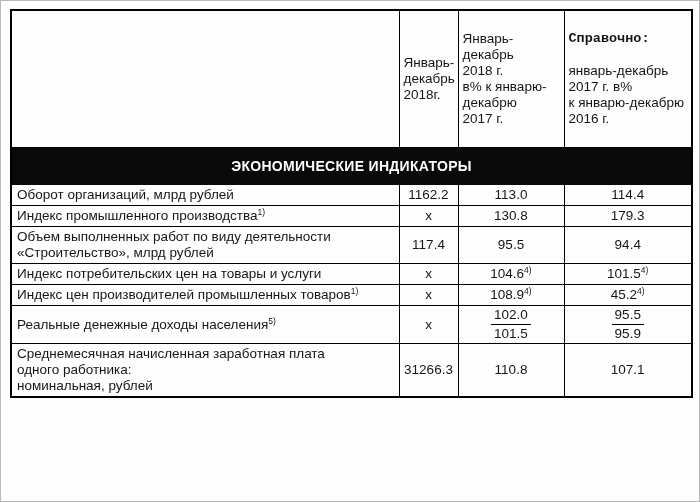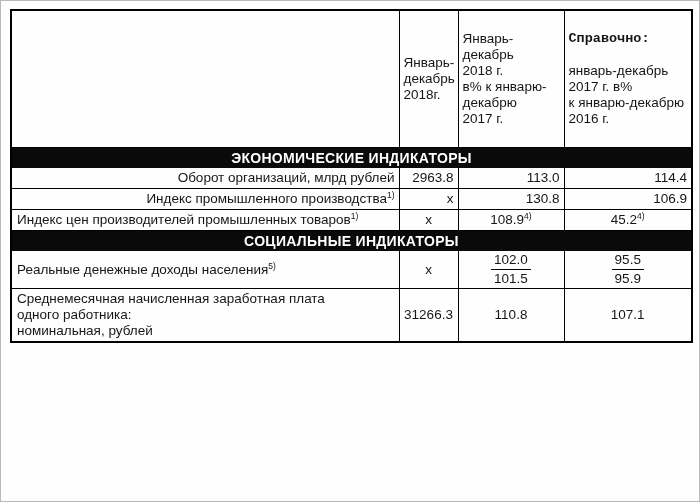--- a/index.html
+++ b/index.html
@@ -42,38 +42,38 @@
   thead th .rest-lines { display: block; white-space: pre-line; }
   td.label-cell { text-align: left; padding: 2px 4px 2px 5px; }
   td.label-cell .lbl { white-space: pre-line; }
   td.val { text-align: center; }
   tr.section-band td {
     background: #0a0a0a;
     color: #ffffff;
     font-weight: bold;
     font-size: 14px;
     text-align: center;
-    height: 20px;
+    height: 37px;
     padding: 1px 2px;
     letter-spacing: 0.3px;
     border-color: #0a0a0a;
   }
   sup.fn {
     font-size: 8.5px;
     vertical-align: super;
     line-height: 0;
   }
   .frac { display: inline-block; vertical-align: middle; }
   .frac .top {
     display: block;
     border-bottom: 1px solid #000;
     padding: 0 3px 1px;
   }
   .frac .bot { display: block; padding: 1px 3px 0; }
-  tr.h18 td { height: 18px; text-align: right; }
+  tr.h18 td { height: 18px; }
   tr.h20 td { height: 20px; }
   tr.h34 td { height: 34px; }
   tr.h38 td { height: 38px; }
   tr.h50 td { height: 50px; }
 </style>
 </head>
 <body>
 
 <div class="page">
   <table class="indicators">
@@ -103,49 +103,59 @@
         </th>
       </tr>
     </thead>
     <tbody>
       <tr class="section-band">
         <td colspan="4">ЭКОНОМИЧЕСКИЕ ИНДИКАТОРЫ</td>
       </tr>
 
       <tr class="h18">
         <td class="label-cell"><span class="lbl">Оборот организаций, млрд рублей</span></td>
-        <td class="val">2963.8</td>
+        <td class="val">1162.2</td>
         <td class="val">113.0</td>
         <td class="val">114.4</td>
       </tr>
 
       <tr class="h18">
         <td class="label-cell"><span class="lbl">Индекс промышленного производства</span><sup class="fn">1)</sup></td>
         <td class="val">x</td>
         <td class="val">130.8</td>
-        <td class="val">106.9</td>
+        <td class="val">179.3</td>
+      </tr>
+
+
+      <tr class="h34">
+        <td class="label-cell"><span class="lbl">Объем выполненных работ по виду деятельности
+«Строительство», млрд рублей</span></td>
+        <td class="val">117.4</td>
+        <td class="val">95.5</td>
+        <td class="val">94.4</td>
       </tr>
 
 
 
 
 
-
-
+      <tr class="h18">
+        <td class="label-cell"><span class="lbl">Индекс потребительских цен на товары и услуги</span></td>
+        <td class="val">x</td>
+        <td class="val"><span>104.6</span><sup class="fn">4)</sup></td>
+        <td class="val"><span>101.5</span><sup class="fn">4)</sup></td>
+      </tr>
 
       <tr class="h20">
         <td class="label-cell"><span class="lbl">Индекс цен производителей промышленных товаров</span><sup class="fn">1)</sup></td>
         <td class="val">x</td>
         <td class="val"><span>108.9</span><sup class="fn">4)</sup></td>
         <td class="val"><span>45.2</span><sup class="fn">4)</sup></td>
       </tr>
 
-      <tr class="section-band">
-        <td colspan="4">СОЦИАЛЬНЫЕ ИНДИКАТОРЫ</td>
-      </tr>
 
       <tr class="h38">
         <td class="label-cell"><span class="lbl">Реальные денежные доходы населения</span><sup class="fn">5)</sup></td>
         <td class="val">x</td>
         <td class="val">
           <span class="frac">
             <span class="top">102.0</span>
             <span class="bot">101.5</span>
           </span>
         </td>

